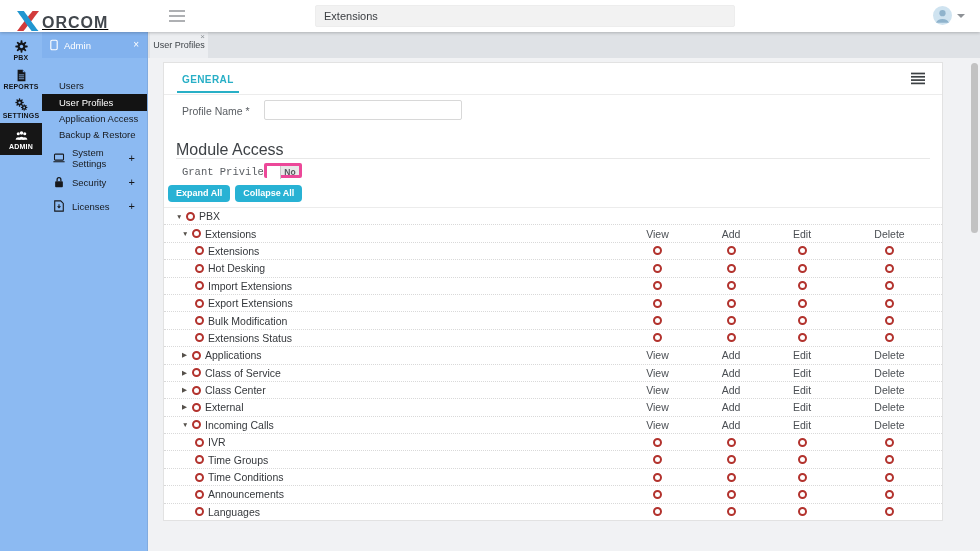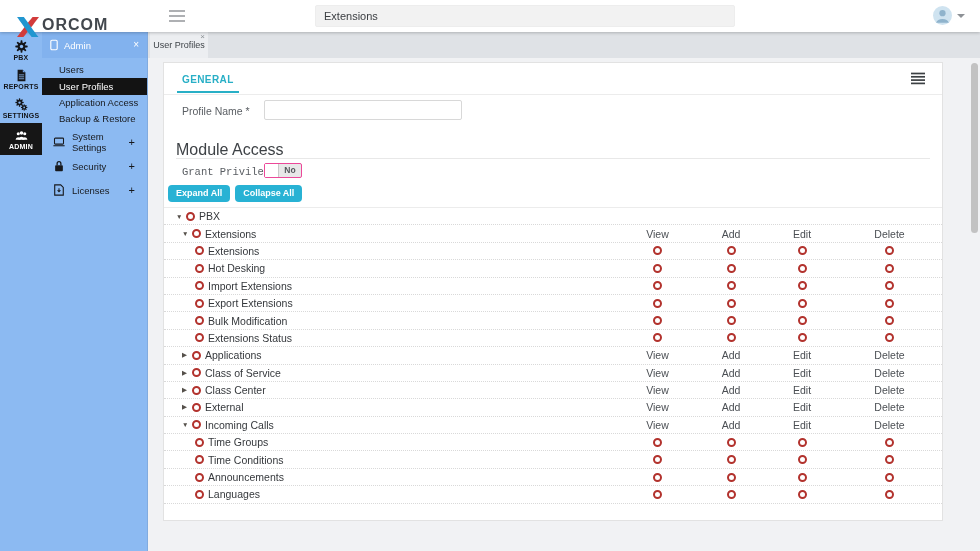--- a/index.html
+++ b/index.html
@@ -3,21 +3,21 @@
 <meta charset="utf-8">
 <style>
   * { margin:0; padding:0; box-sizing:border-box; }
   html,body { width:980px; height:551px; overflow:hidden; }
   body { font-family:"Liberation Sans", sans-serif; background:#f1f2f4; position:relative; }
   .app { position:absolute; inset:0; }
 
   
   .topbar { position:absolute; left:0; top:0; width:980px; height:32px; background:#fff;
             box-shadow:0 1px 3px rgba(0,0,0,.22); z-index:10; }
-  .logo { position:absolute; left:16px; top:16px; display:flex; align-items:flex-start; }
+  .logo { position:absolute; left:16px; top:10px; display:flex; align-items:flex-end;text-decoration:underline; }
   .logo-text { font-size:16px; font-weight:bold; color:#42474d; letter-spacing:1px; margin-left:2px; }
   .menu-icon { position:absolute; left:168px; top:9px; width:18px; height:14px; cursor:pointer; }
   .search { position:absolute; left:315px; top:5px; width:420px; height:22px; background:#f2f2f2;
             border:1px solid #ededed; border-radius:2px; font-size:11px; color:#3a3d41; padding:0 8px;
             font-family:"Liberation Sans", sans-serif; }
   .avatar { position:absolute; left:933px; top:6px; width:19px; height:19px; border-radius:50%; cursor:pointer; }
   .caret { position:absolute; left:957px; top:14px; width:0; height:0; border-left:4px solid transparent;
            border-right:4px solid transparent; border-top:4px solid #8d9196; cursor:pointer; }
 
   
@@ -27,21 +27,21 @@
   .rail-item svg { width:13px; height:13px; }
   .rail-label { font-size:7px; font-weight:bold; margin-top:1px; letter-spacing:.2px; }
   .rail-item.active { background:#161616; color:#fff; height:32px; }
 
   
   .sidebar { position:absolute; left:42px; top:32px; width:106px; bottom:0; background:#8cbaf2;
              border-right:1px solid rgba(0,0,0,.08); }
   .sb-header { height:26px; background:#82b2ee; display:flex; align-items:center; padding:0 8px; color:#fff; }
   .sb-title { font-size:9.5px; margin-left:6px; }
   .sb-close { margin-left:auto; font-size:10px; cursor:pointer; line-height:10px; }
-  .sb-items { margin-top:4px; }
+  .sb-items { margin-top:20px; }
   .sb-item { height:16px; line-height:16px; padding-left:17px; font-size:9.5px; color:#17191d; cursor:pointer;
              white-space:nowrap; }
   .sb-item.active { background:#131313; color:#fff; height:17px; line-height:17px; }
   .sb-group { height:18px; display:flex; align-items:center; padding:0 12px 0 11px; margin-top:6px;
               font-size:9.5px; color:#17191d; cursor:pointer; }
   .sb-group svg { width:12px; height:12px; margin-right:7px; flex:none; }
   .sb-plus { margin-left:auto; font-size:11px; }
 
   
   .main { position:absolute; left:148px; top:32px; right:0; bottom:0; background:#f1f2f4; }
@@ -56,21 +56,21 @@
                  letter-spacing:.4px; cursor:pointer; }
   .general-underline { position:absolute; left:13px; top:28px; width:62px; height:2px; background:#28afc6; }
   .head-divider { position:absolute; left:0; right:0; top:31px; border-top:1px solid #ececec; }
   .list-btn { position:absolute; right:14px; top:9px; width:18px; height:16px; cursor:pointer; }
   .pn-label { position:absolute; left:18px; top:42px; font-size:10.5px; color:#5a5e63; }
   .pn-input { position:absolute; left:100px; top:37px; width:198px; height:20px; border:1px solid #d8d8d8;
               border-radius:2px; font-size:10.5px; padding:0 6px; font-family:"Liberation Sans", sans-serif; }
   .ma-title { position:absolute; left:12px; top:78px; font-size:16px; color:#3e4246; }
   .ma-divider { position:absolute; left:12px; right:12px; top:95px; border-top:1px solid #e8e8e8; }
   .gp-label { position:absolute; left:18px; top:103px; font-size:10.5px; color:#5a5e63;font-family:Liberation Mono, monospace; }
-  .toggle { position:absolute; left:100px; top:100px; width:38px; height:15px; border:1px solid #ec4899;
+  .toggle { position:absolute; left:100px; top:100px; width:38px; height:15px; border:3px solid #ec4899;
             border-radius:2px; background:#e8e8e8; cursor:pointer; }
   .toggle-knob { position:absolute; left:0; top:0; width:14px; height:13px; background:#fff;
                  border-right:1px solid #c9c9c9; }
   .toggle-label { position:absolute; left:14px; right:0; top:0; height:13px; line-height:13px;
                   text-align:center; font-size:8.5px; font-weight:bold; color:#55585c; }
   .btn-row { position:absolute; left:4px; top:122px; display:flex; gap:5px; }
   .btn { height:17px; line-height:17px; padding:0 8px; background:#28b2d4; color:#fff; font-size:9px;
          font-weight:bold; border-radius:4px; border:none; cursor:pointer;
          font-family:"Liberation Sans", sans-serif; }
 
@@ -445,20 +445,38 @@
               <div>Incoming Calls</div>
             </div>
             <div class="tcell c0">View</div>
             <div class="tcell c1">Add</div>
             <div class="tcell c2">Edit</div>
             <div class="tcell c3">Delete</div>
           </div>
           <div class="trow">
             <div class="tcell-label lvl2">
               <div class="ring"></div>
+              <div>IVR</div>
+            </div>
+            <div class="tcell c0">
+              <div class="ring"></div>
+            </div>
+            <div class="tcell c1">
+              <div class="ring"></div>
+            </div>
+            <div class="tcell c2">
+              <div class="ring"></div>
+            </div>
+            <div class="tcell c3">
+              <div class="ring"></div>
+            </div>
+          </div>
+          <div class="trow">
+            <div class="tcell-label lvl2">
+              <div class="ring"></div>
               <div>Time Groups</div>
             </div>
             <div class="tcell c0">
               <div class="ring"></div>
             </div>
             <div class="tcell c1">
               <div class="ring"></div>
             </div>
             <div class="tcell c2">
               <div class="ring"></div>

